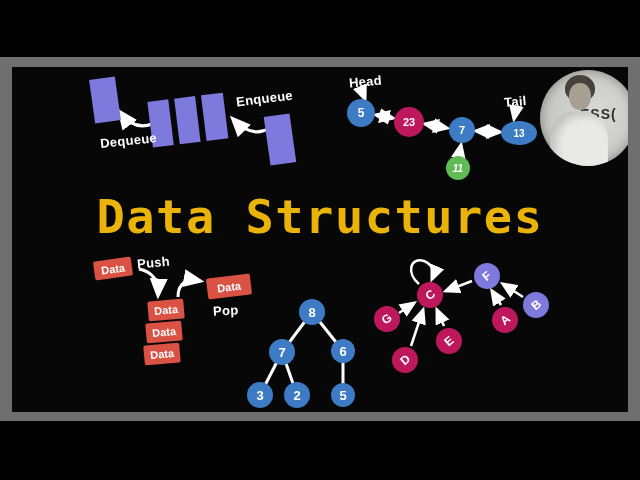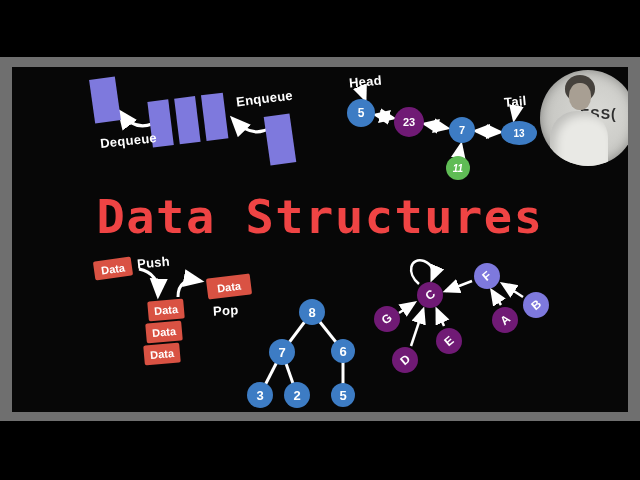--- a/index.html
+++ b/index.html
@@ -8,27 +8,27 @@
   
   .video{position:absolute;left:0;top:57px;width:640px;height:364px;box-sizing:border-box;
          background:#070707;border:10px solid #6f6f6f;border-left-width:12px;
          border-right-width:12px;border-bottom-width:9px;overflow:hidden;}
   .wires{position:absolute;left:0;top:0;width:616px;height:345px;}
   
   .lbl{position:absolute;color:#fff;font-weight:700;font-size:13px;letter-spacing:.3px;white-space:nowrap;}
   .node{position:absolute;border-radius:50%;display:flex;align-items:center;justify-content:center;
         color:#fff;font-weight:700;}
   .c-blue{background:#3d7cc4;}
-  .c-orange{background:#701a75;}
+  .c-orange{background:#be185d;}
   .c-green{background:#5fbc55;}
   .c-purple{background:#7e79dd;}
   .qrect{position:absolute;background:#7e79dd;}
   .databox{position:absolute;background:#d95243;color:#fff;font-weight:700;font-size:11px;
            display:flex;align-items:center;justify-content:center;border-radius:2px;}
-  .title{position:absolute;left:0;top:126px;width:616px;text-align:center;color:#ef4444;
+  .title{position:absolute;left:0;top:126px;width:616px;text-align:center;color:#eab308;
          font-family:"DejaVu Sans Mono",monospace;font-weight:700;font-size:47px;
          letter-spacing:1.5px;line-height:1;}
   .rot{display:inline-block;transform:rotate(-40deg);}
   
   .avatar{position:absolute;left:528px;top:3px;width:96px;height:96px;border-radius:50%;
           overflow:hidden;background:radial-gradient(circle at 60% 45%, #d9d9d5 0%, #c6c6c2 70%, #a9a9a5 100%);
           box-shadow:inset 0 0 12px rgba(0,0,0,.35);}
   .av-logo{position:absolute;left:40px;top:36px;color:#2e2e2e;font-weight:700;font-size:14px;letter-spacing:1px;}
   .av-hair{position:absolute;left:25px;top:5px;width:30px;height:27px;background:#45413c;
            border-radius:50% 50% 46% 46%;}

